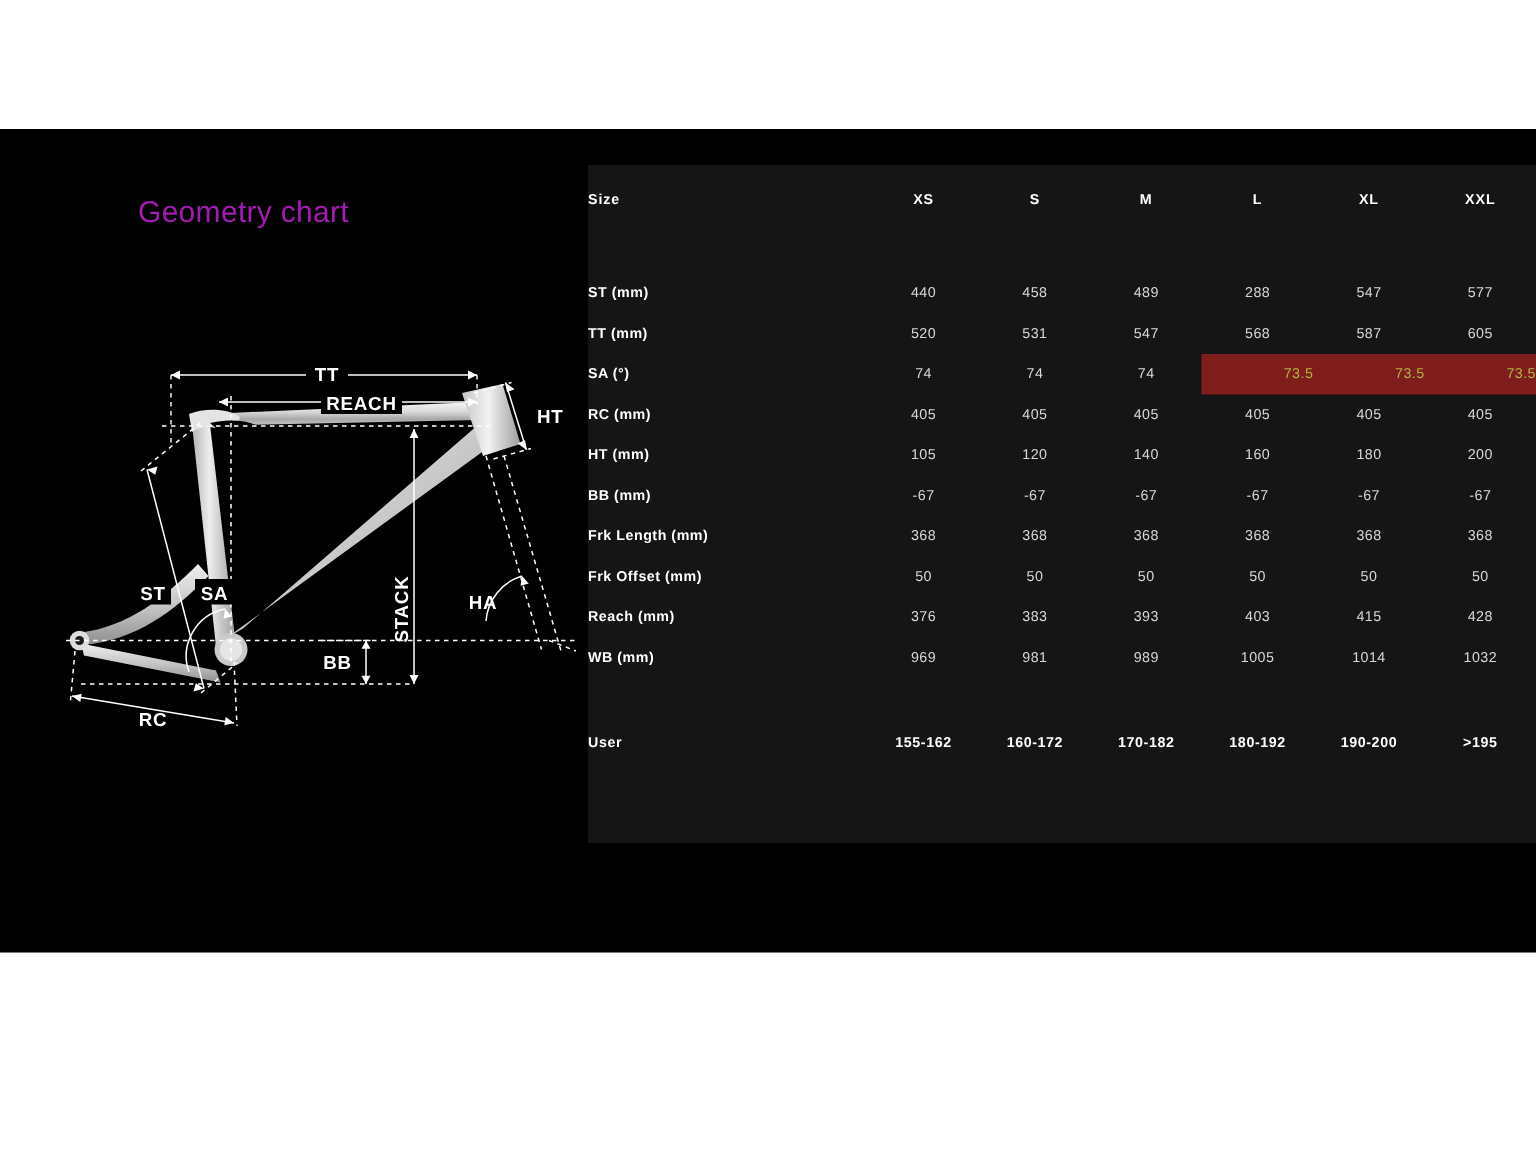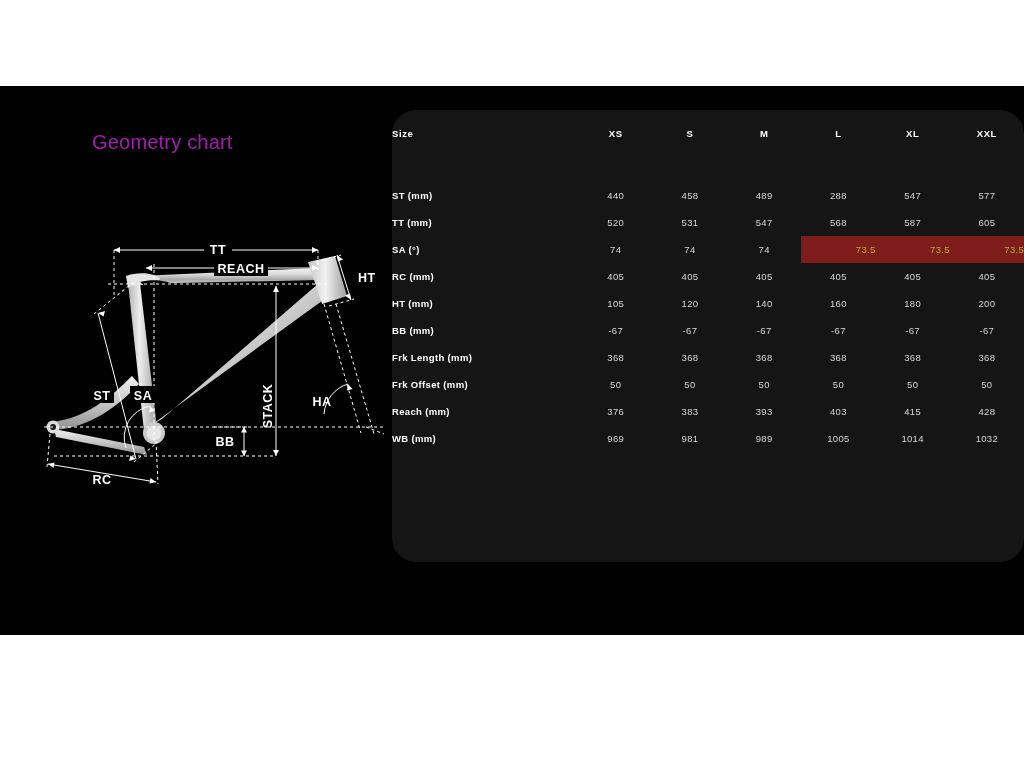--- a/index.html
+++ b/index.html
@@ -55,21 +55,20 @@
   #diagram svg { display: block; }
 
   
   #panel {
     position: absolute;
     left: 392px;
     top: 110px;
     width: 632px;
     height: 452px;
     background: #151515;
-    border-radius: 24px;
   }
 
   #geo-table {
     position: absolute;
     left: 0;
     top: 0;
     width: 632px;
     border-collapse: collapse;
     table-layout: fixed;
   }
@@ -444,17 +443,26 @@
             <td class="val">969</td>
             <td class="val">981</td>
             <td class="val">989</td>
             <td class="val">1005</td>
             <td class="val">1014</td>
             <td class="val">1032</td>
           </tr>
           <tr class="gap-row">
             <td colspan="7"></td>
           </tr>
+          <tr class="user-row">
+            <td class="lbl">User</td>
+            <td class="val">155-162</td>
+            <td class="val">160-172</td>
+            <td class="val">170-182</td>
+            <td class="val">180-192</td>
+            <td class="val">190-200</td>
+            <td class="val">&gt;195</td>
+          </tr>
         </tbody>
     </table>
   </div>
 
 </div>
 
 </body></html>

